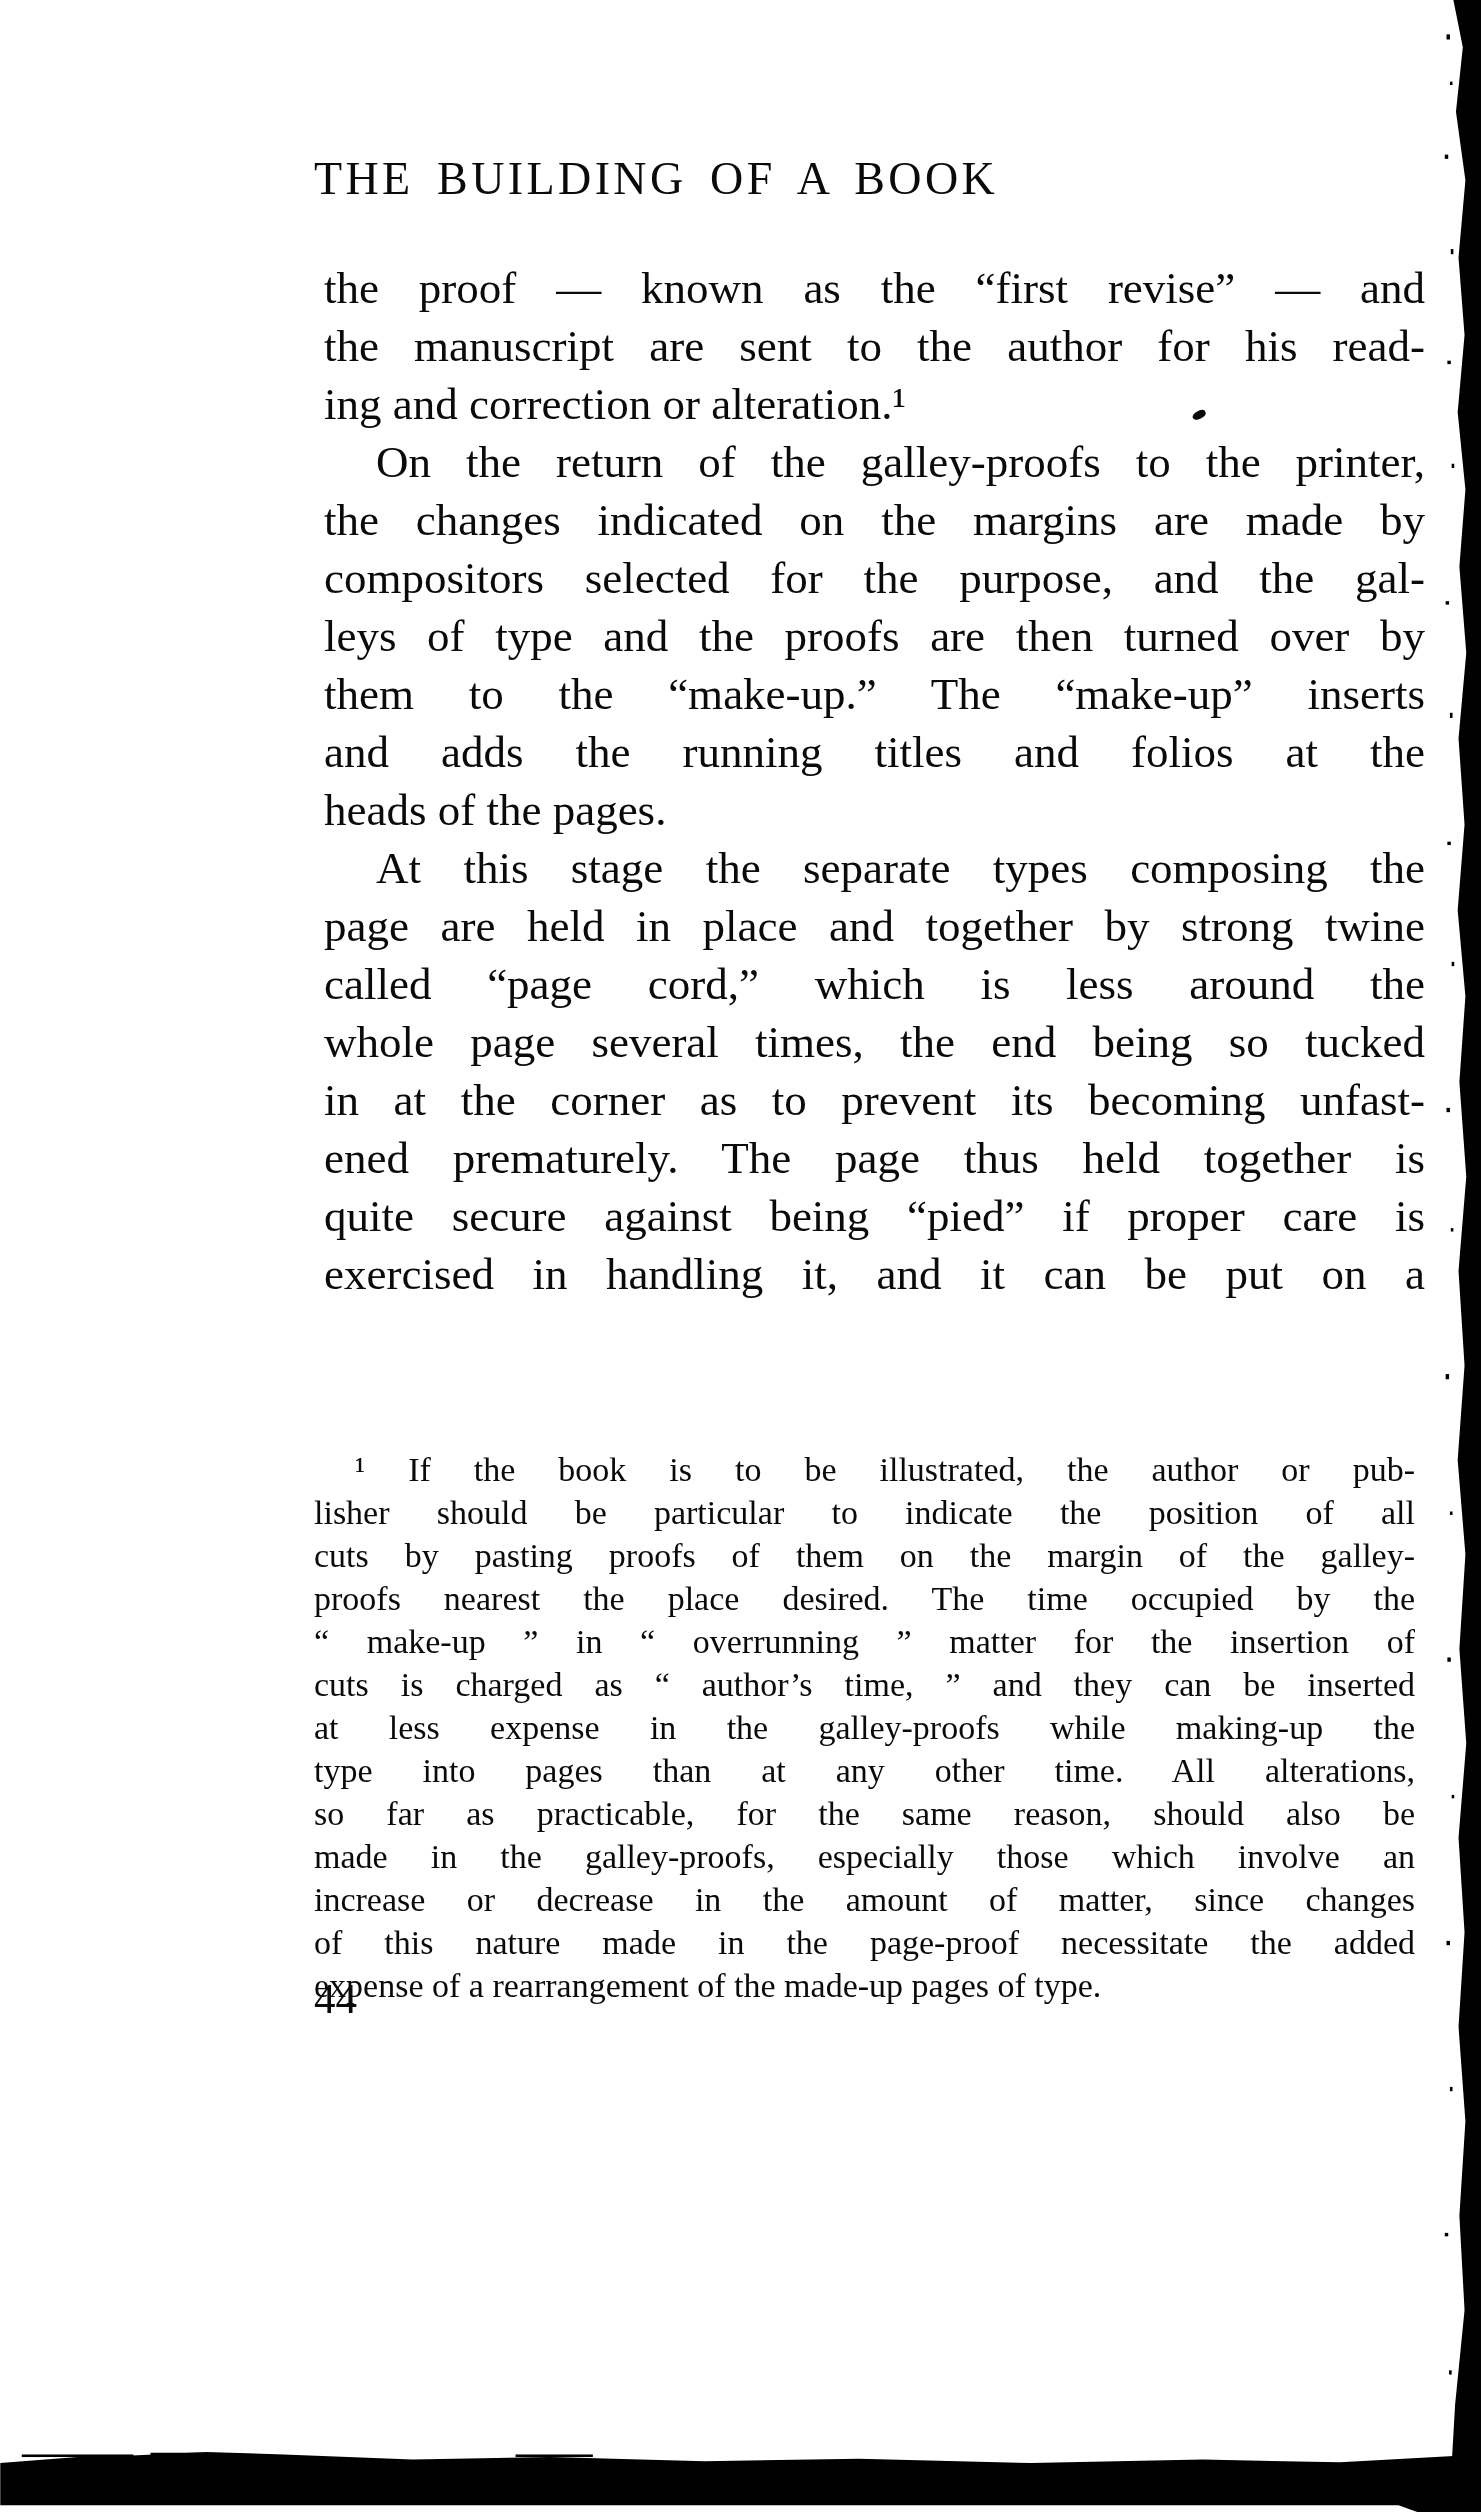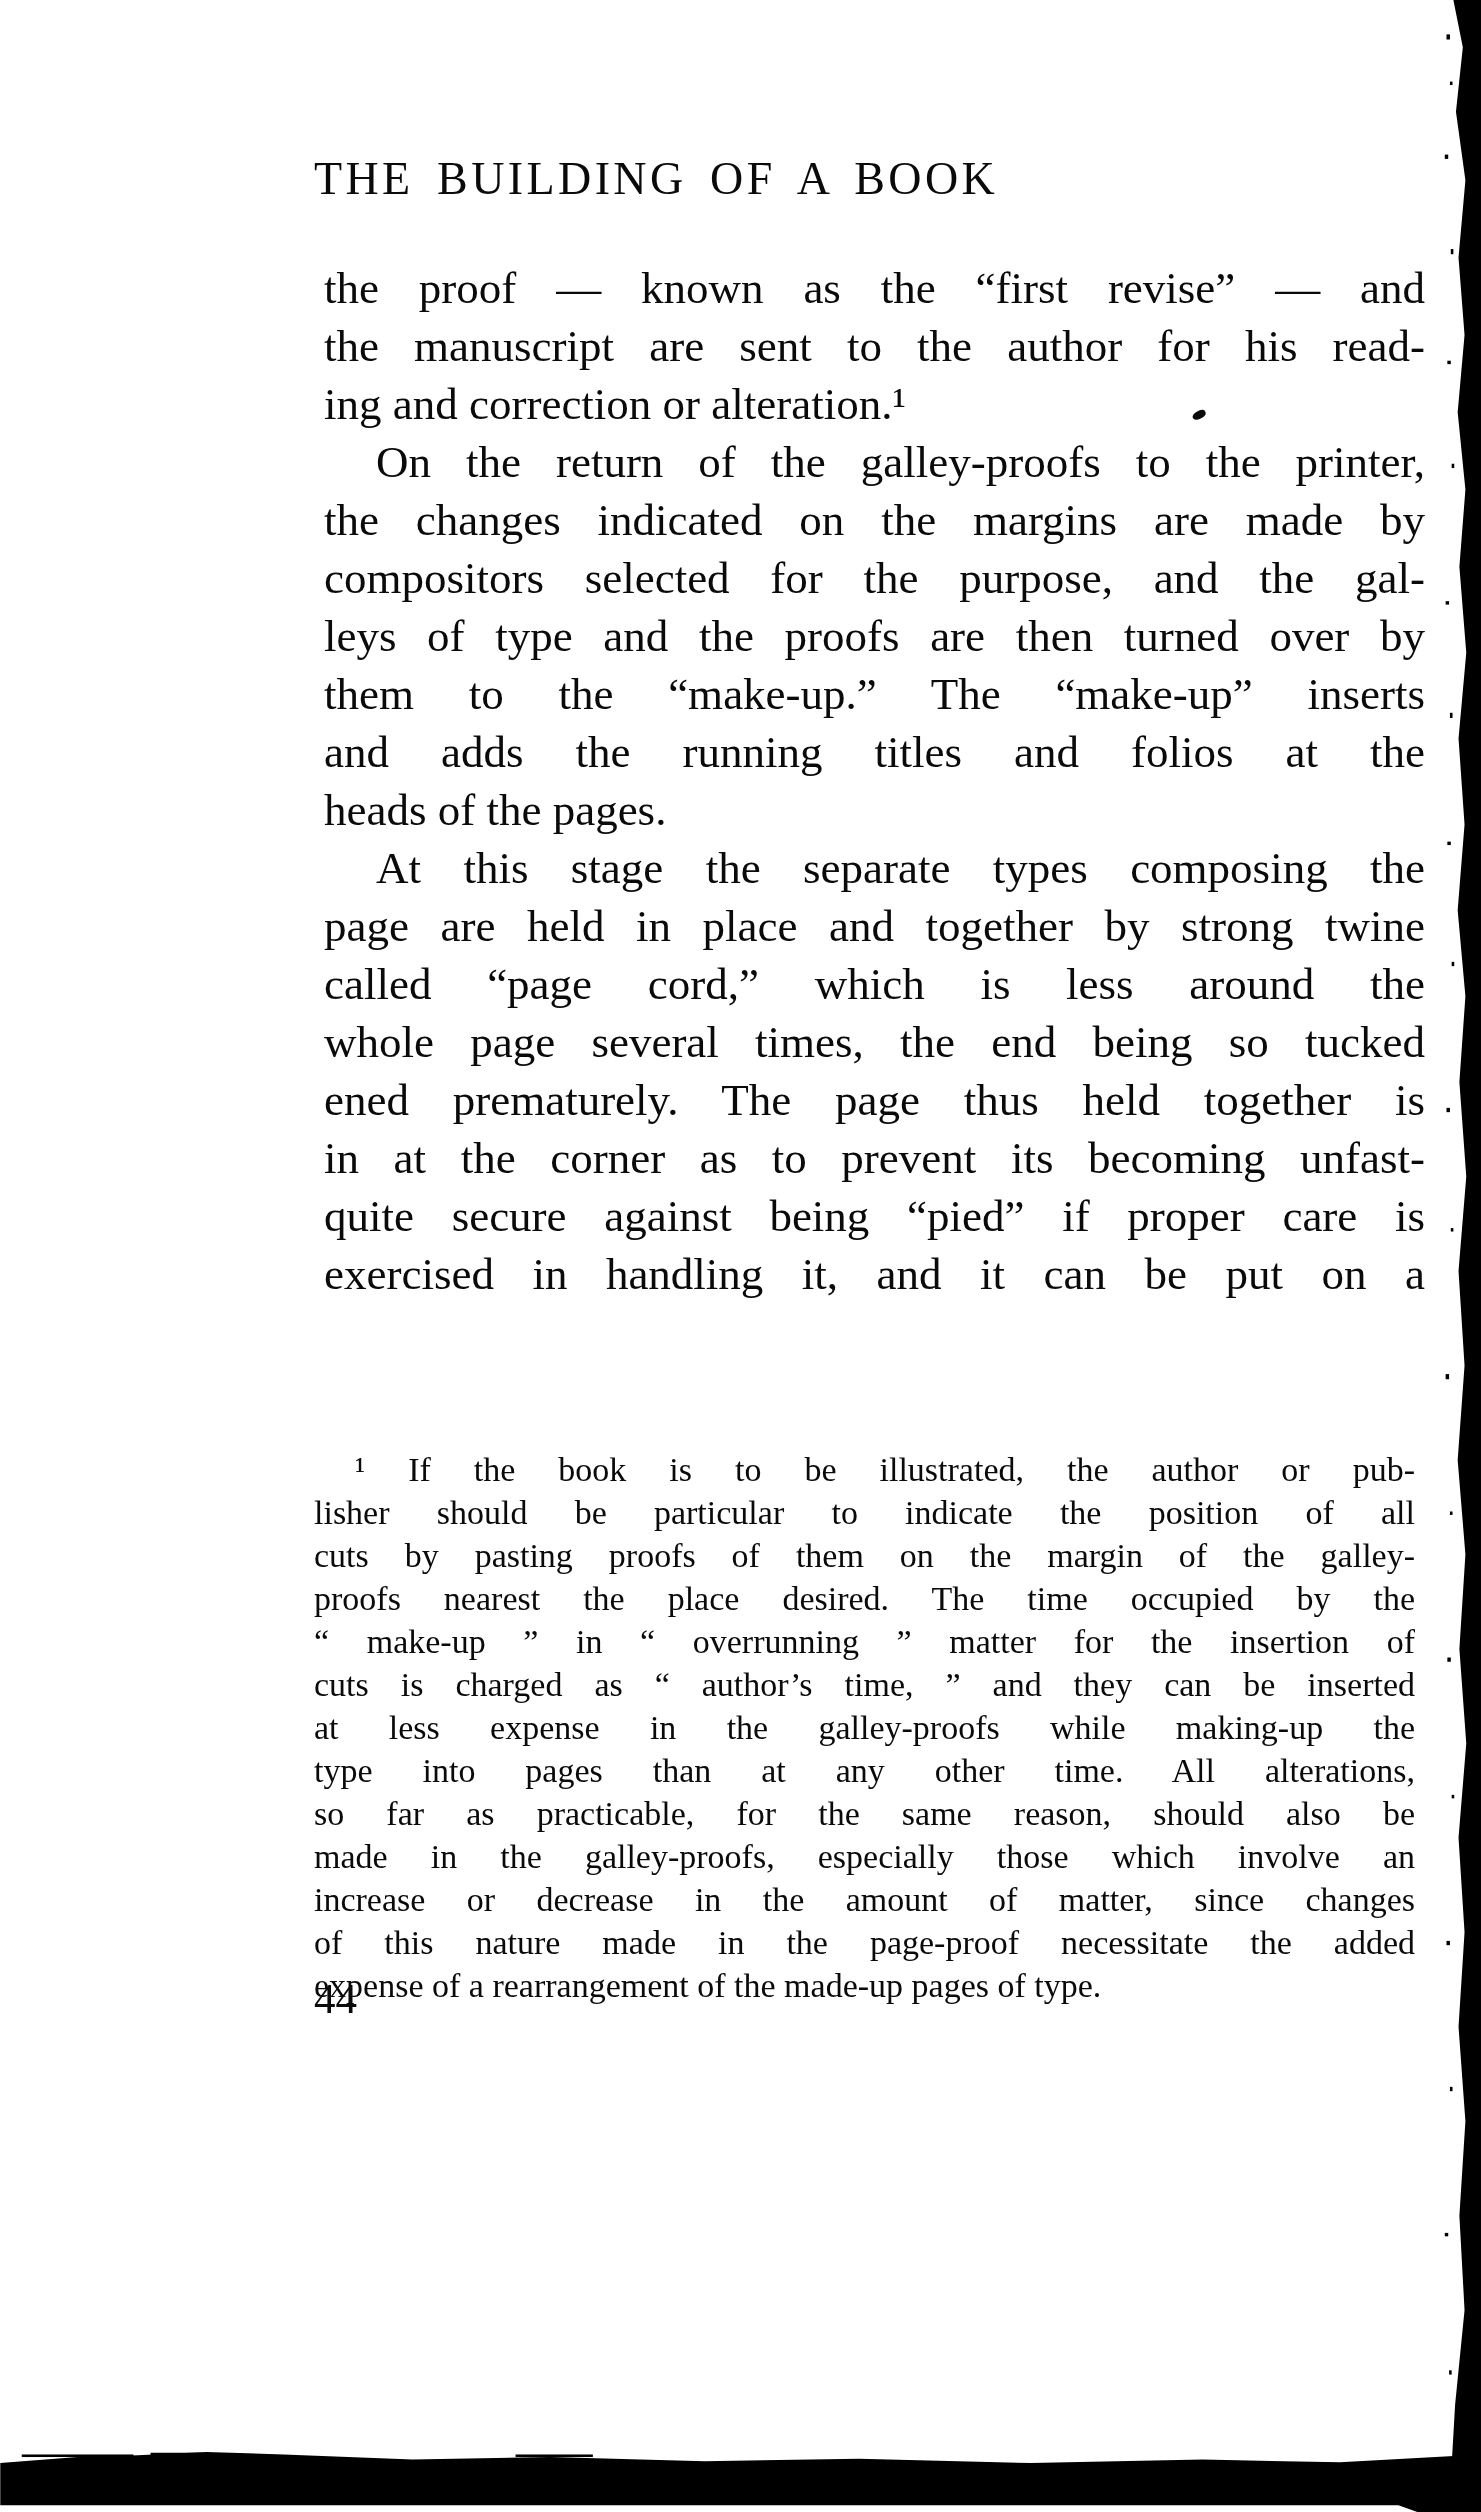--- a/index.html
+++ b/index.html
@@ -57,22 +57,22 @@
     <div class="bline">the changes indicated on the margins are made by</div>
     <div class="bline">compositors selected for the purpose, and the gal-</div>
     <div class="bline">leys of type and the proofs are then turned over by</div>
     <div class="bline">them to the “make-up.”  The “make-up” inserts</div>
     <div class="bline">and adds the running titles and folios at the</div>
     <div class="bline pend">heads of the pages.</div>
     <div class="bline indent">At this stage the separate types composing the</div>
     <div class="bline">page are held in place and together by strong twine</div>
     <div class="bline">called “page cord,” which is less around the</div>
     <div class="bline">whole page several times, the end being so tucked</div>
+    <div class="bline">in at the corner as to prevent its becoming unfast-</div>
     <div class="bline">ened prematurely.  The page thus held together is</div>
-    <div class="bline">in at the corner as to prevent its becoming unfast-</div>
     <div class="bline">quite secure against being “pied” if proper care is</div>
     <div class="bline">exercised in handling it, and it can be put on a</div>
   </div>
 
   <div class="speck"></div>
 
   <div class="fblock">
     <div class="fline indent">¹ If the book is to be illustrated, the author or pub-</div>
     <div class="fline">lisher should be particular to indicate the position of all</div>
     <div class="fline">cuts by pasting proofs of them on the margin of the galley-</div>

